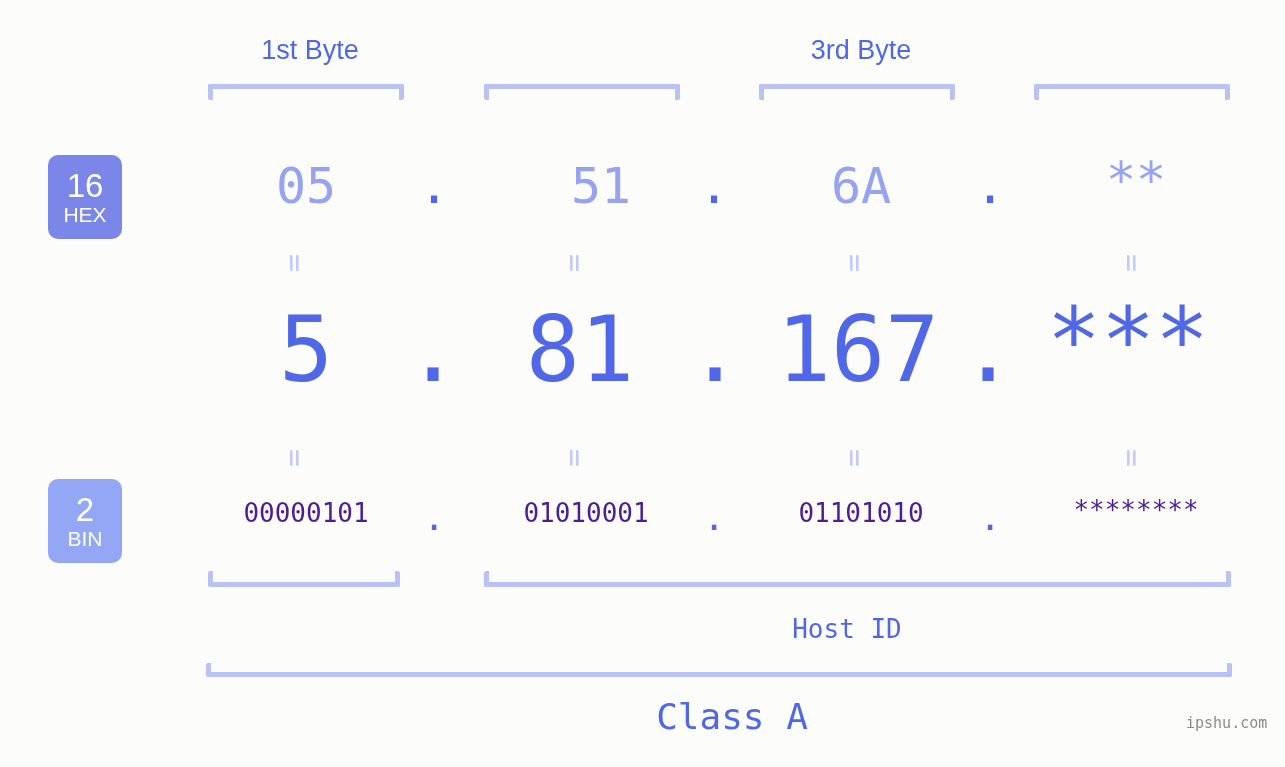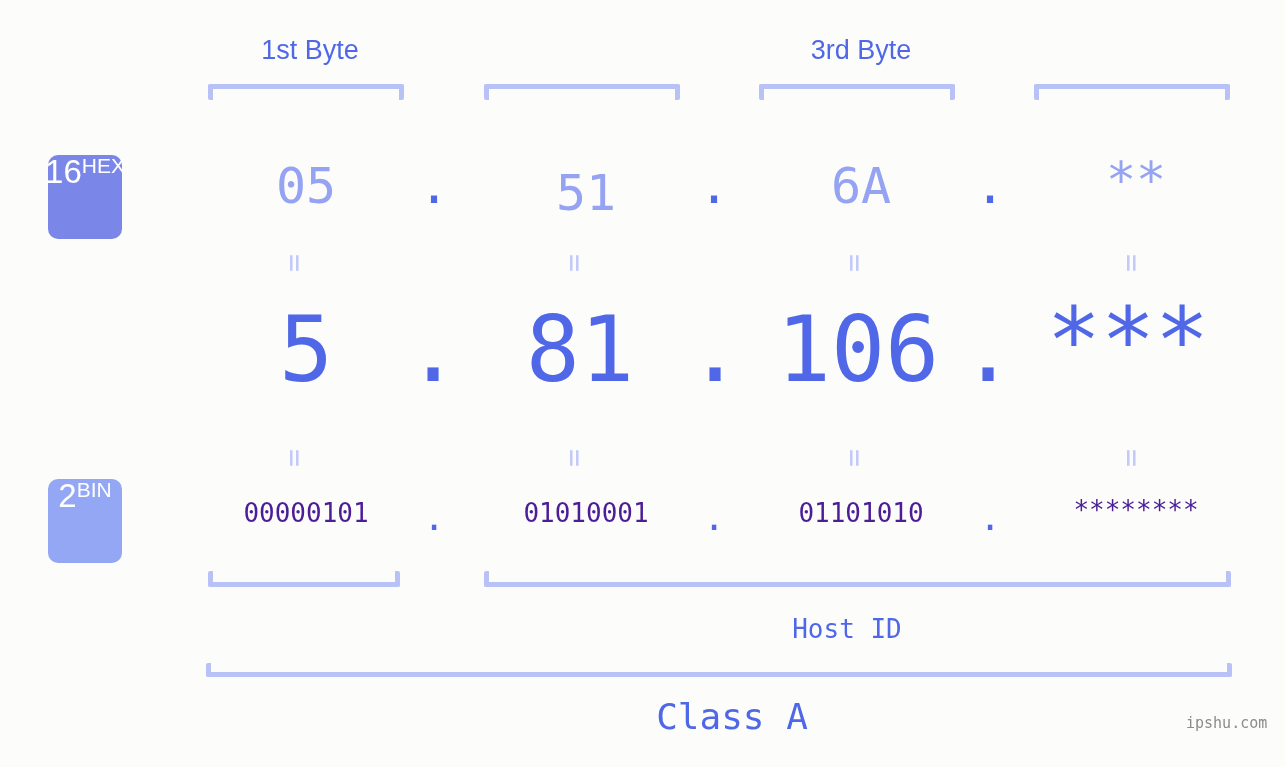--- a/index.html
+++ b/index.html
@@ -52,21 +52,22 @@
   }
 
   
   .badge {
     position: absolute;
     width: 74px;
     height: 84px;
     border-radius: 10px;
     color: #ffffff;
     display: flex;
-    flex-direction: row;
+    flex-direction: column;
+    align-items: center;
     justify-content: center;
     line-height: 1;
   }
   .badge .num {
     font-size: 33px;
     font-family: "Liberation Sans", sans-serif;
     letter-spacing: 0px;
     margin-bottom: 2px;
   }
   .badge .nm {
@@ -165,38 +166,38 @@
     <span class="nm">HEX</span>
   </div>
   <div class="badge" style="left:48px; top:479px; background:#93a7f5;">
     <span class="num">2</span>
     <span class="nm">BIN</span>
   </div>
 
   <div class="row-hex">
     <div class="cell" style="left:181px; top:161px; width:250px;">05</div>
     <div class="dot" style="left:411px; top:161px; width:46px;">.</div>
-    <div class="cell" style="left:461px; top:161px; width:250px;margin-top:7px;">51</div>
+    <div class="cell" style="left:476px; top:161px; width:250px;">51</div>
     <div class="dot" style="left:691px; top:161px; width:46px;">.</div>
     <div class="cell" style="left:736px; top:161px; width:250px;">6A</div>
     <div class="dot" style="left:967px; top:161px; width:46px;">.</div>
     <div class="cell" style="left:1011px; top:155px; width:250px;">**</div>
   </div>
 
   <div class="eq" style="left:275px; top:248px;">=</div>
   <div class="eq" style="left:555px; top:248px;">=</div>
   <div class="eq" style="left:835px; top:248px;">=</div>
   <div class="eq" style="left:1112px; top:248px;">=</div>
 
   <div class="row-dec">
     <div class="cell" style="left:181px; top:305px; width:250px;">5</div>
     <div class="dot" style="left:390px; top:305px; width:86px;">.</div>
     <div class="cell" style="left:455px; top:305px; width:250px;">81</div>
     <div class="dot" style="left:672px; top:305px; width:86px;">.</div>
-    <div class="cell" style="left:733px; top:305px; width:250px;">106</div>
+    <div class="cell" style="left:733px; top:305px; width:250px;">167</div>
     <div class="dot" style="left:945px; top:305px; width:86px;">.</div>
     <div class="cell" style="left:1003px; top:296px; width:250px;">***</div>
   </div>
 
   <div class="eq" style="left:275px; top:443px;">=</div>
   <div class="eq" style="left:555px; top:443px;">=</div>
   <div class="eq" style="left:835px; top:443px;">=</div>
   <div class="eq" style="left:1112px; top:443px;">=</div>
 
   <div class="row-bin">

